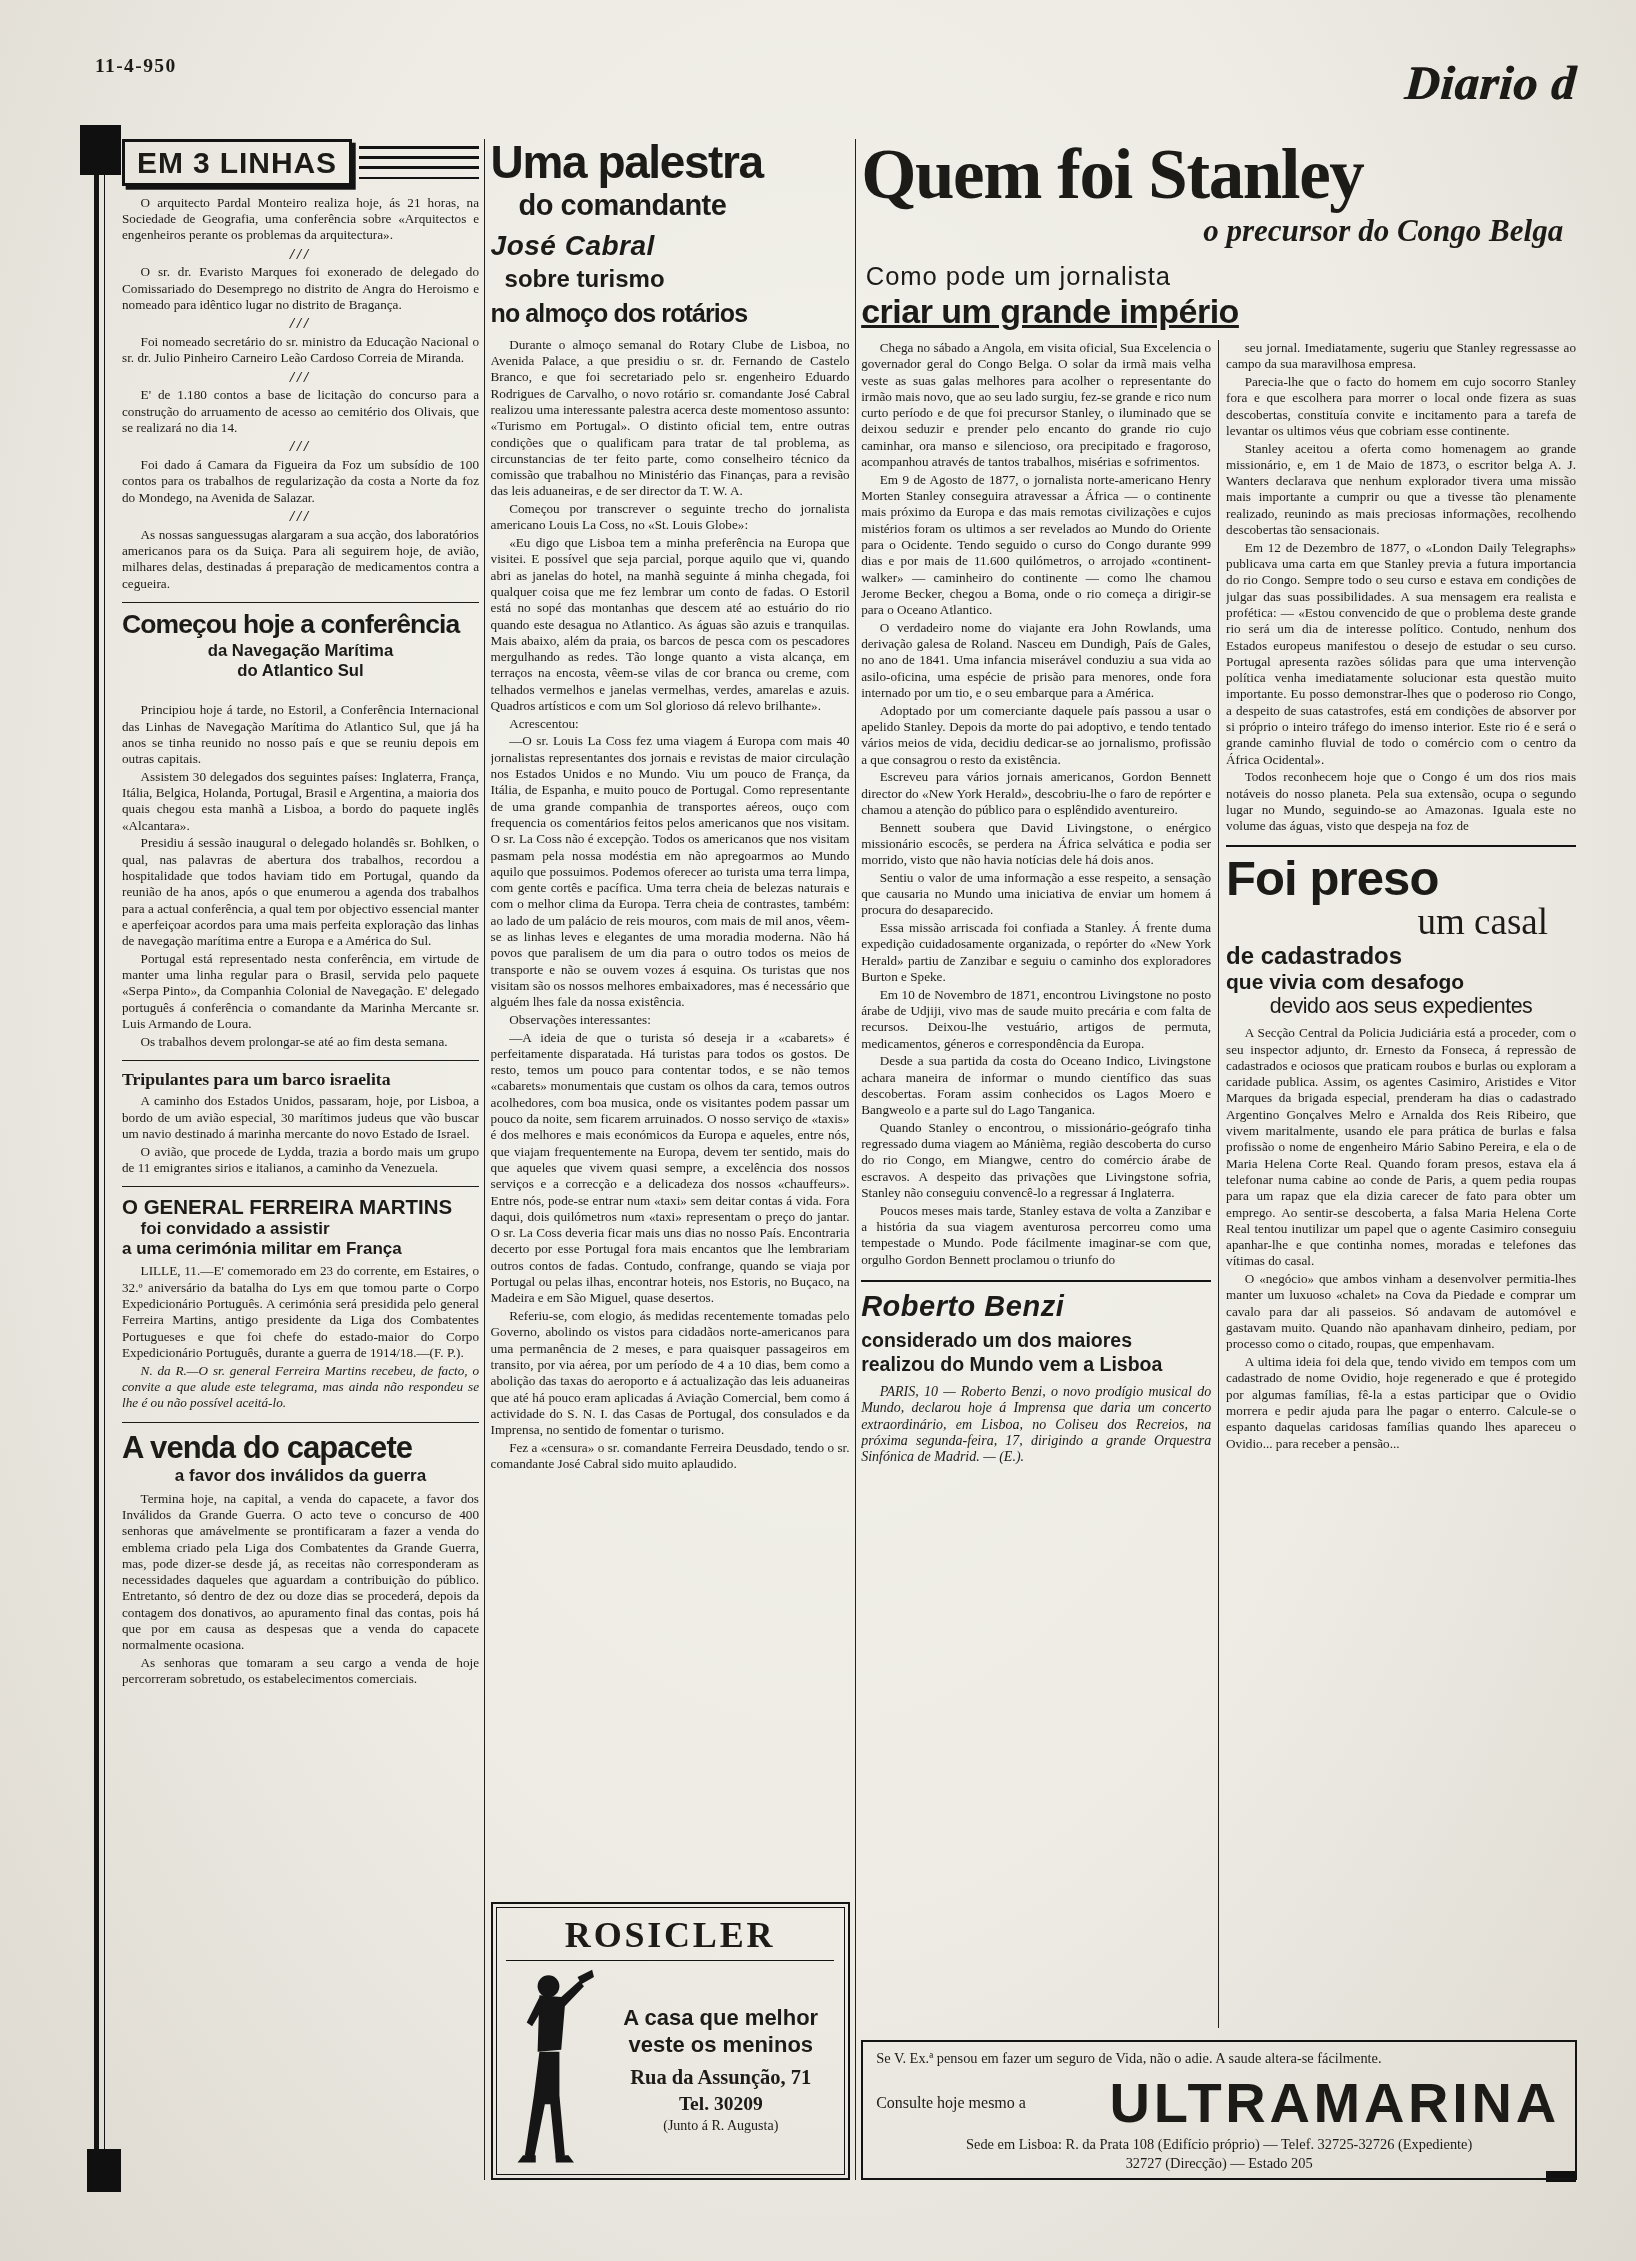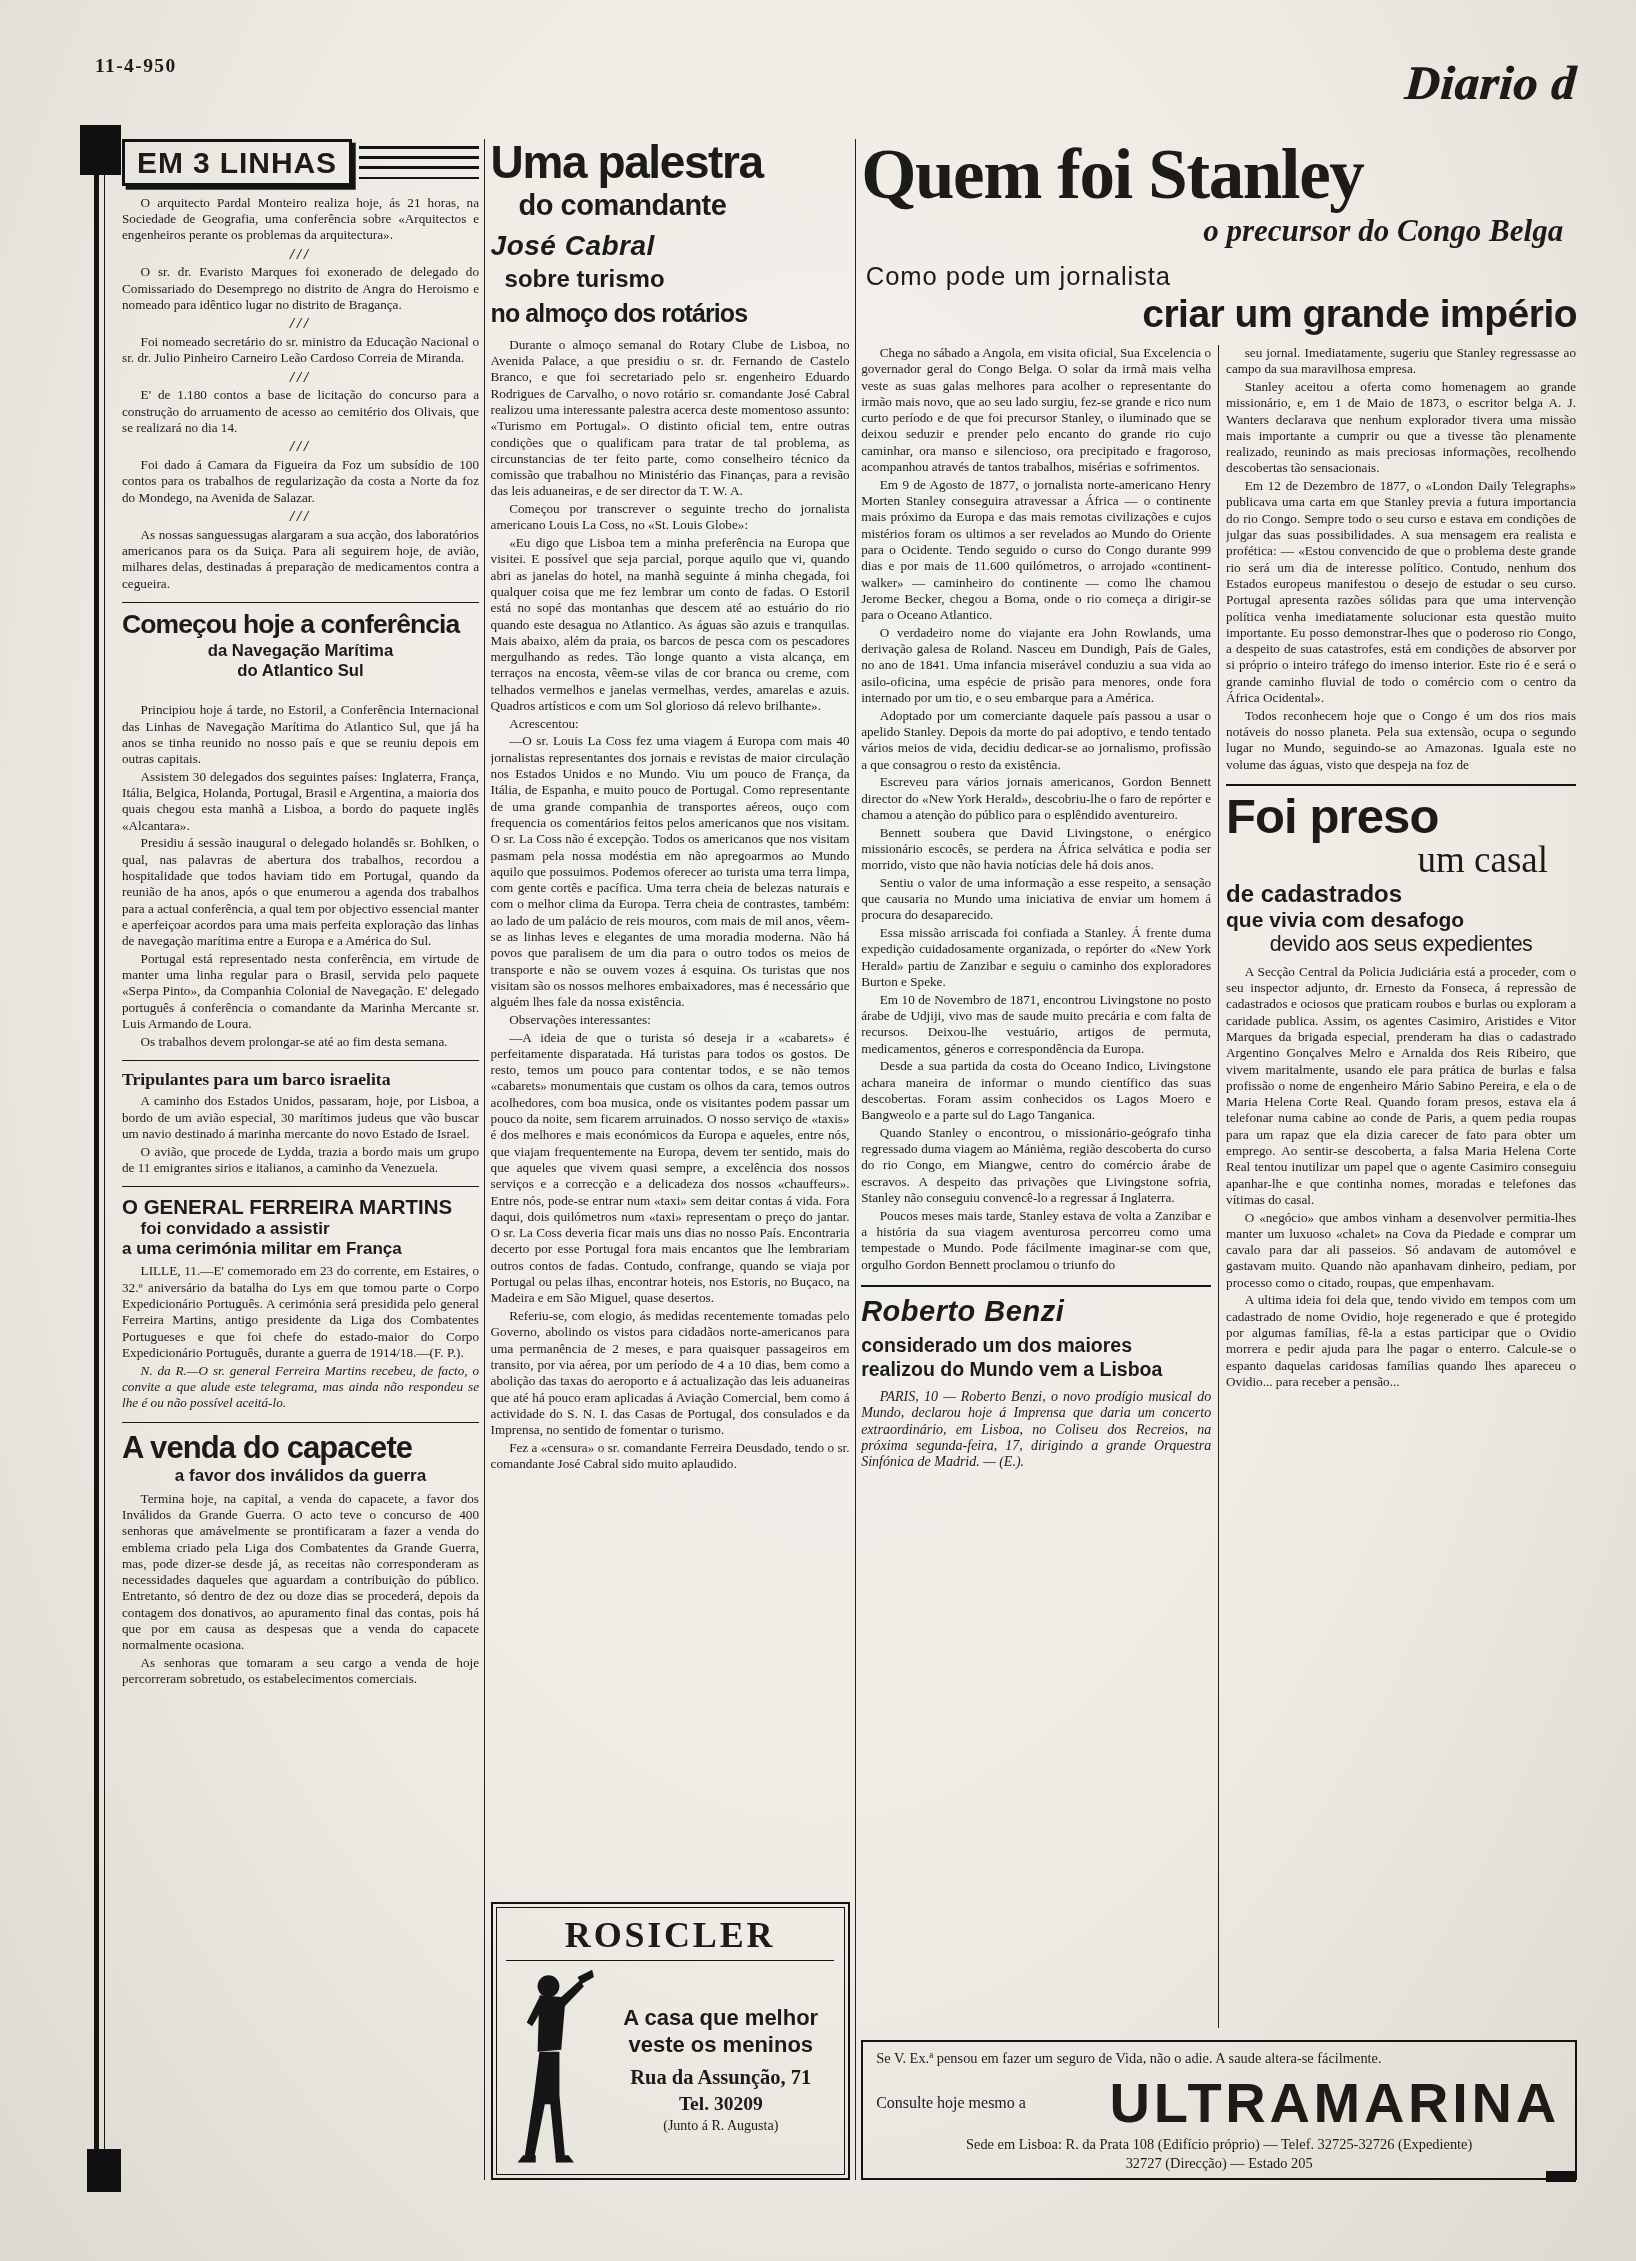--- a/index.html
+++ b/index.html
@@ -90,21 +90,21 @@
   .rosi-note { font-size:14px; margin-top:2.8px; }
 
   
   .st-h1 { font-family:"Liberation Serif", serif; font-weight:bold;
            font-size:71px; letter-spacing:-1.4px; line-height:1; }
   .st-sub{ font-family:"Liberation Serif", serif; font-weight:bold; font-style:italic;
            font-size:31px; text-align:right; padding-right:14px; margin-top:2.8px; }
   .st-k1 { font-family:"Liberation Sans", sans-serif; font-size:25.6px;
            letter-spacing:0.9px; margin:13px 0 0 4.6px; }
   .st-k2 { font-family:"Liberation Sans", sans-serif; font-weight:bold;
-           font-size:39px; letter-spacing:-0.5px; text-align:right; margin:0.9px 0 9.3px; }
+           font-size:34px; letter-spacing:-0.5px; margin:0.9px 0 9.3px;text-decoration:underline; }
   .st-cols { flex:1; display:flex; overflow:hidden; }
   .st-a, .st-b { width:350px; overflow:hidden; }
   .st-vrule { width:0.9px; background:#23211e; margin:0 7px; }
 
   
   .benzi { border-top:2.3px solid #131313; margin-top:12px; padding-top:8.4px; }
   .benzi-h1 { font-family:"Liberation Sans", sans-serif; font-weight:bold; font-style:italic;
               font-size:29px; letter-spacing:0.5px; }
   .benzi-h2 { font-family:"Liberation Sans", sans-serif; font-weight:bold;
               font-size:19.5px; line-height:1.25; margin:4.6px 0 7.4px; width:88%; }
@@ -292,20 +292,21 @@
                 <p>PARIS, 10 — Roberto Benzi, o novo prodígio musical do Mundo, declarou hoje á Imprensa que daria um concerto extraordinário, em Lisboa, no Coliseu dos Recreios, na próxima segunda-feira, 17, dirigindo a grande Orquestra Sinfónica de Madrid. — (E.).</p>
               </div>
           </div>
         </div>
 
         <div class="st-vrule"></div>
 
         <div class="st-b">
           <div class="body">
               <p>seu jornal. Imediatamente, sugeriu que Stanley regressasse ao campo da sua maravilhosa empresa.</p>
+              <p>Parecia-lhe que o facto do homem em cujo socorro Stanley fora e que escolhera para morrer o local onde fizera as suas descobertas, constituía convite e incitamento para a tarefa de levantar os ultimos véus que cobriam esse continente.</p>
               <p>Stanley aceitou a oferta como homenagem ao grande missionário, e, em 1 de Maio de 1873, o escritor belga A. J. Wanters declarava que nenhum explorador tivera uma missão mais importante a cumprir ou que a tivesse tão plenamente realizado, reunindo as mais preciosas informações, recolhendo descobertas tão sensacionais.</p>
               <p>Em 12 de Dezembro de 1877, o «London Daily Telegraphs» publicava uma carta em que Stanley previa a futura importancia do rio Congo. Sempre todo o seu curso e estava em condições de julgar das suas possibilidades. A sua mensagem era realista e profética: — «Estou convencido de que o problema deste grande rio será um dia de interesse político. Contudo, nenhum dos Estados europeus manifestou o desejo de estudar o seu curso. Portugal apresenta razões sólidas para que uma intervenção política venha imediatamente solucionar esta questão muito importante. Eu posso demonstrar-lhes que o poderoso rio Congo, a despeito de suas catastrofes, está em condições de absorver por si próprio o inteiro tráfego do imenso interior. Este rio é e será o grande caminho fluvial de todo o comércio com o centro da África Ocidental».</p>
               <p>Todos reconhecem hoje que o Congo é um dos rios mais notáveis do nosso planeta. Pela sua extensão, ocupa o segundo lugar no Mundo, seguindo-se ao Amazonas. Iguala este no volume das águas, visto que despeja na foz de</p>
             </div>
 
           <div class="fp">
             <h2 class="fp-h1">Foi preso</h2>
             <div class="fp-h2">um casal</div>
             <div class="fp-h3">de cadastrados</div>
             <div class="fp-h4">que vivia com desafogo</div>

